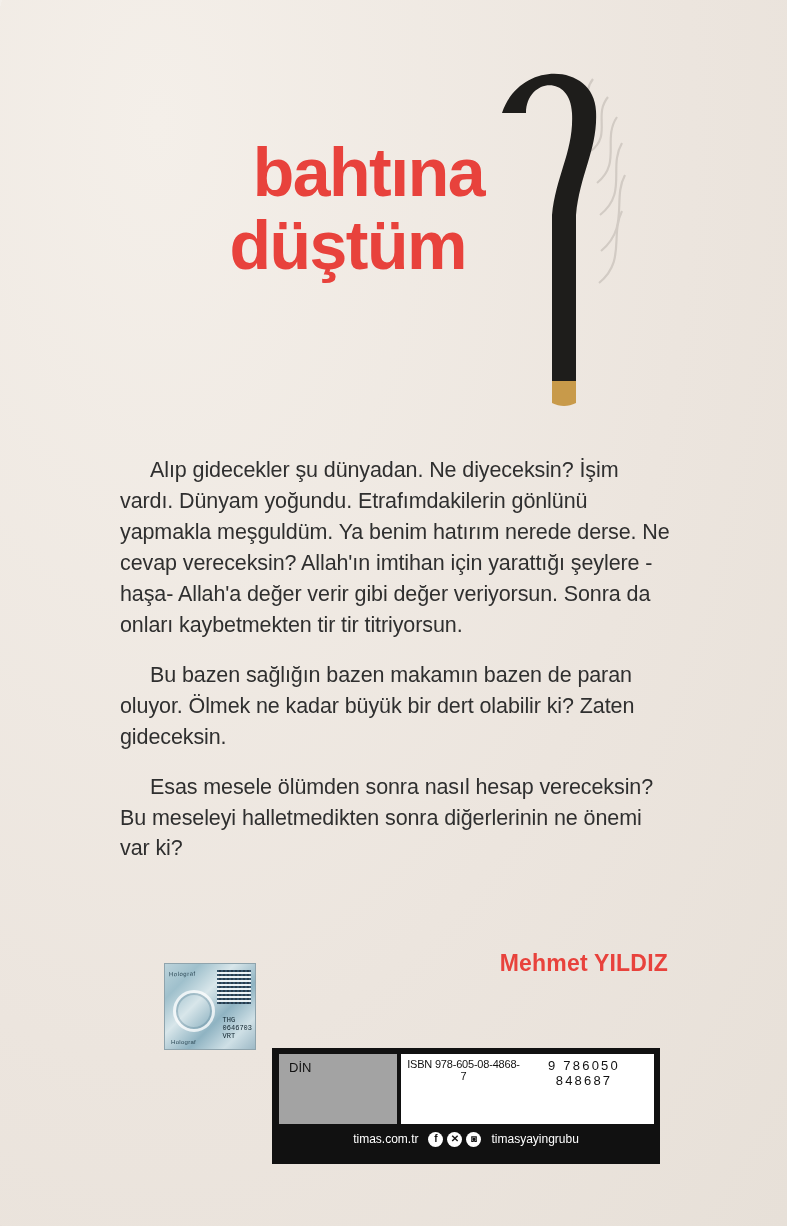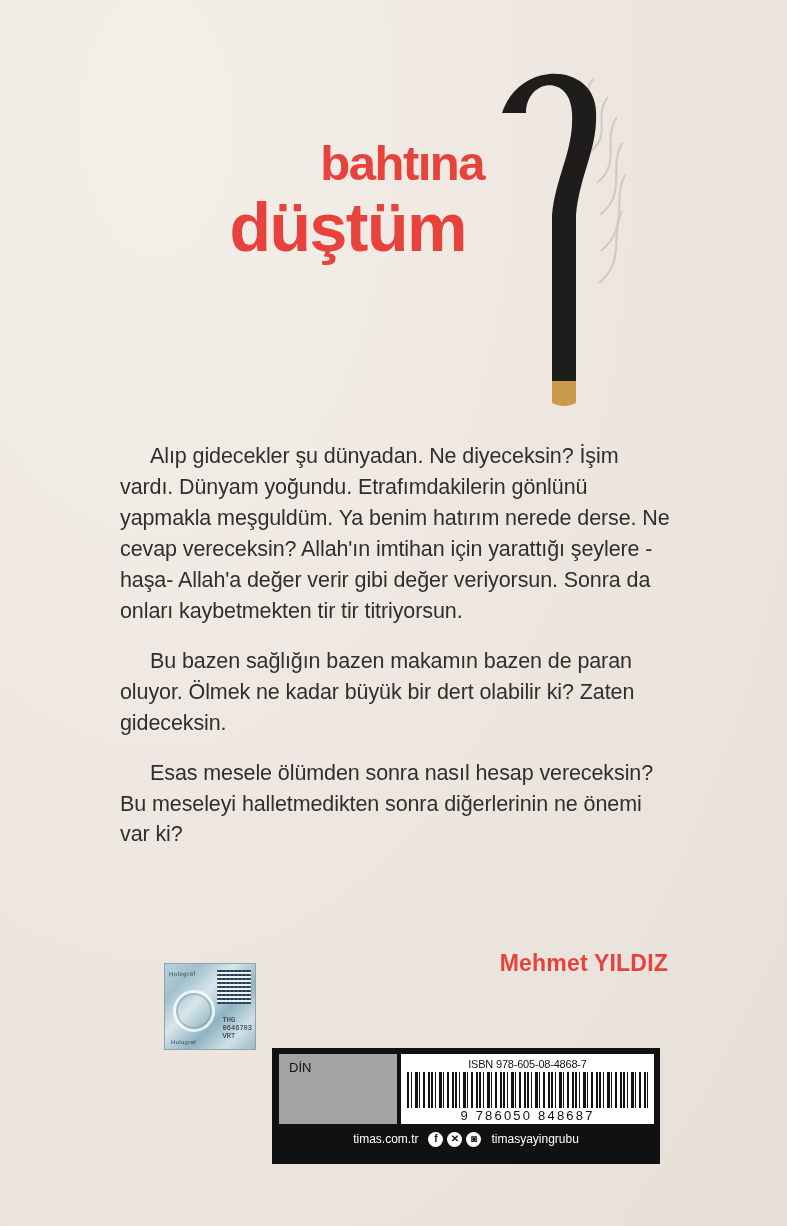--- a/index.html
+++ b/index.html
@@ -45,21 +45,21 @@
     z-index: 4;
   }
   .title-line {
     font-weight: bold;
     letter-spacing: -1.5px;
     line-height: .95;
     margin: 0;
   }
   .t1 {
     color: #e8423c;
-    font-size: 49px;
+    font-size: 68px;
     text-align: right;
   }
   .t2 {
     color: #e8423c;
     font-size: 68px;
     margin-top: 8px;
     padding-right: 18px;
   }
   .t3 {
     color: #232323;
@@ -75,21 +75,21 @@
     top: 55px;
     width: 230px;
     height: 380px;
     z-index: 3;
   }
 
   
   .body-text {
     position: absolute;
     left: 120px;
-    top: 441px;
+    top: 455px;
     width: 555px;
     color: #2f2f2f;
     font-size: 21.5px;
     line-height: 1.44;
     letter-spacing: -0.1px;
   }
   .body-text p {
     margin: 0 0 19px 0;
     text-indent: 30px;
   }
@@ -224,21 +224,20 @@
     box-sizing: border-box;
   }
   .isbn-cell {
     flex: 1;
     background: #ffffff;
     margin: 6px 6px 6px 4px;
     color: #111;
     box-sizing: border-box;
     padding: 4px 6px 0 6px;
     display: flex;
-    flex-direction: column;
   }
   .isbn-text {
     font-size: 11px;
     letter-spacing: -.2px;
     text-align: center;
   }
   .barcode {
     flex: 1;
     margin-top: 2px;
     background-image:

